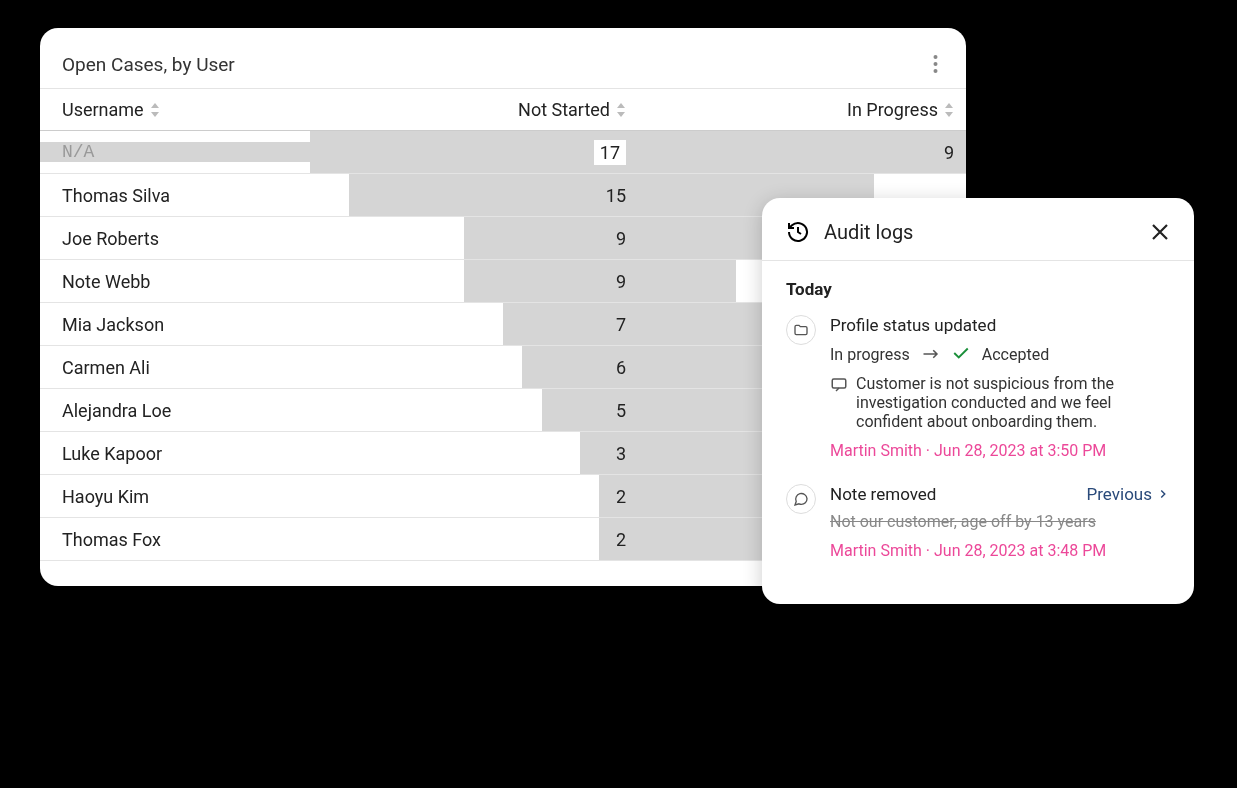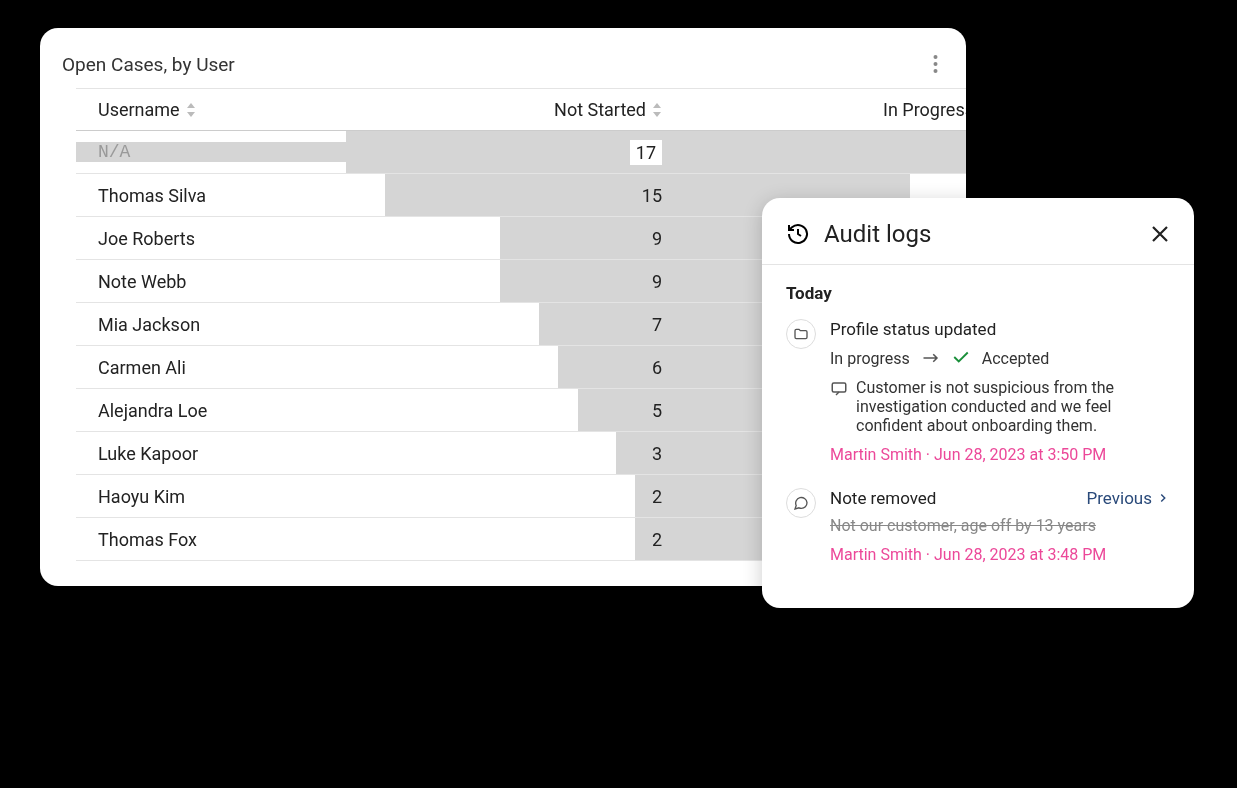--- a/index.html
+++ b/index.html
@@ -37,21 +37,20 @@
     color: #333;
   }
   .kebab {
     color: #888;
     cursor: pointer;
     padding: 6px;
   }
   .kebab svg { display:block; }
   .grid {
     width: 100%;
-    margin-left: 36px;
   }
   .grid-header, .grid-row {
     display: flex;
     align-items: center;
     height: 43px;
     border-bottom: 1px solid #e4e4e4;
   }
   .grid-header {
     border-top: 1px solid #e4e4e4;
     border-bottom: 1px solid #ccc;
@@ -116,21 +115,21 @@
     padding-bottom: 20px;
   }
   .audit-header {
     display:flex;
     align-items:center;
     gap: 14px;
     padding: 22px 24px 16px 24px;
     border-bottom: 1px solid #e4e4e4;
   }
   .audit-title {
-    font-size: 24px;
+    font-size: 20px;
     color: #222;
     flex: 1;
   }
   .close-btn { cursor:pointer; color:#222; }
   .close-btn svg, .history-icon svg { display:block; }
   .audit-body {
     padding: 18px 24px 0 24px;
   }
   .section-label {
     font-weight: 700;

